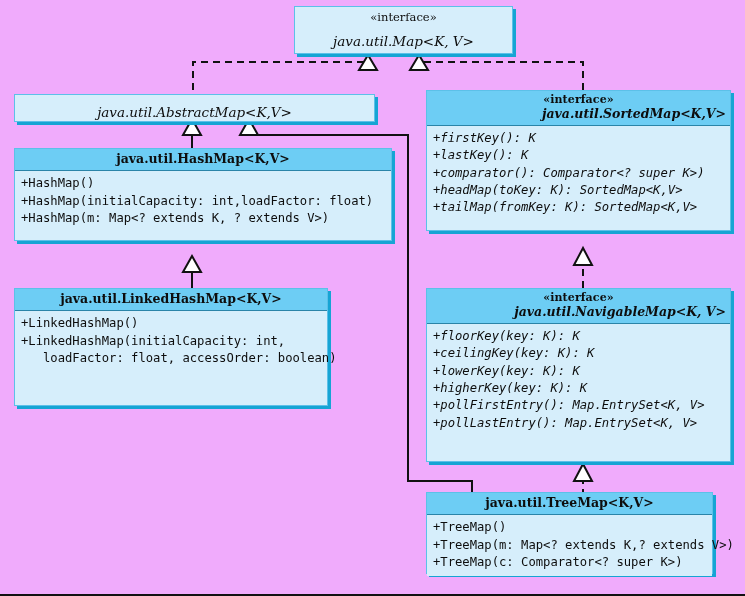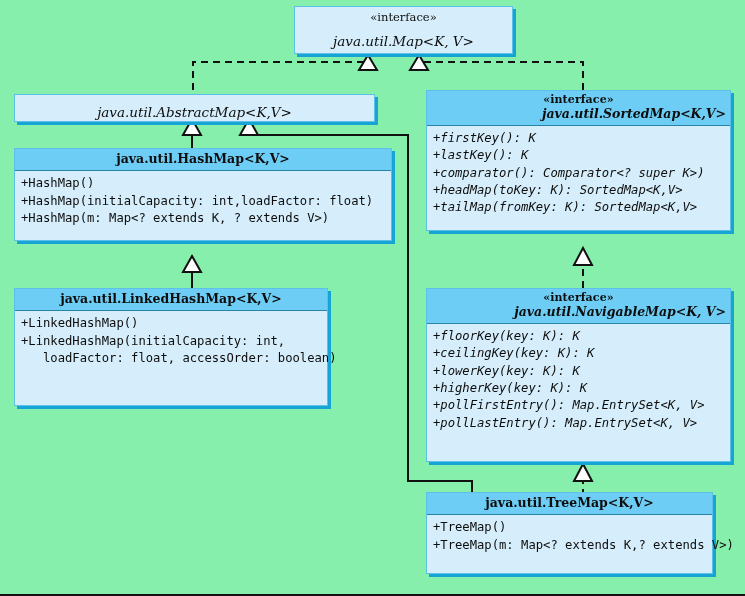--- a/index.html
+++ b/index.html
@@ -4,21 +4,21 @@
 <style>
   html, body {
     margin: 0;
     padding: 0;
     background: #ffffff;
   }
   #canvas {
     position: relative;
     width: 745px;
     height: 596px;
-    background: #86efac;
+    background: #f0abfc;
     overflow: hidden;
     font-family: "DejaVu Sans", sans-serif;
     border-bottom: 2px solid #111111;
     box-sizing: border-box;
   }
   #edges {
     position: absolute;
     left: 0; top: 0;
     width: 745px;
     height: 596px;
@@ -209,16 +209,17 @@
     </div>
   </div>
 
   <div class="uml" id="box-treemap">
     <div class="hdr">
       <span class="cname">java.util.TreeMap&lt;K,V&gt;</span>
     </div>
     <div class="body">
       <div class="m">+TreeMap()</div>
       <div class="m">+TreeMap(m: Map&lt;? extends K,? extends V&gt;)</div>
+      <div class="m">+TreeMap(c: Comparator&lt;? super K&gt;)</div>
     </div>
   </div>
 
 </div>
 
 </body></html>

